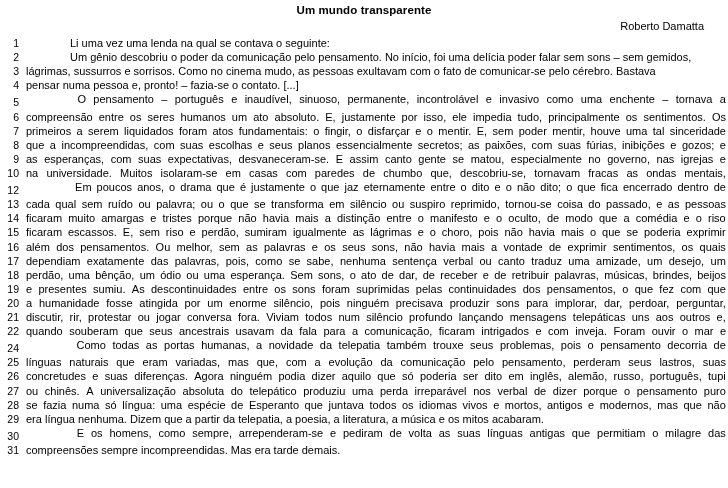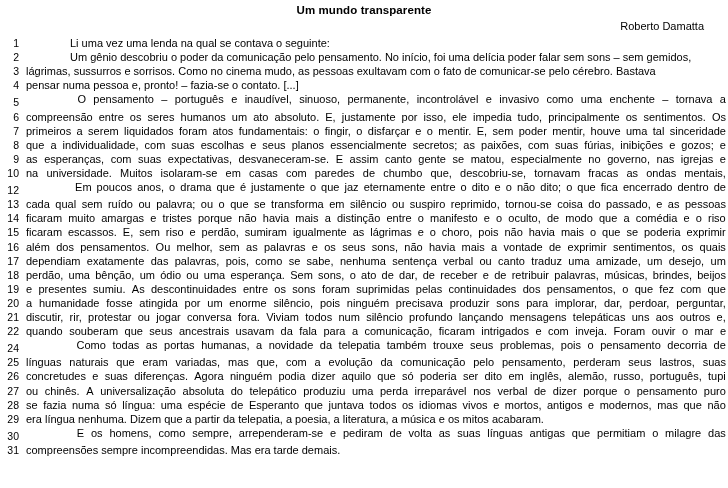--- a/index.html
+++ b/index.html
@@ -173,21 +173,21 @@
           <span class="w">uma</span>
           <span class="w">tal</span>
           <span class="w">sinceridade</span>
         </div>
       </div>
       <div class="line-row">
         <div class="line-no">8</div>
         <div class="line-text justify">
           <span class="w">que</span>
           <span class="w">a</span>
-          <span class="w">individualidade,</span>
+          <span class="w">incompreendidas,</span>
           <span class="w">com</span>
           <span class="w">suas</span>
           <span class="w">escolhas</span>
           <span class="w">e</span>
           <span class="w">seus</span>
           <span class="w">planos</span>
           <span class="w">essencialmente</span>
           <span class="w">secretos;</span>
           <span class="w">as</span>
           <span class="w">paixões,</span>

